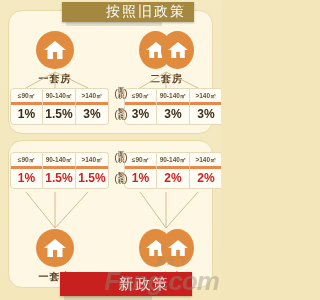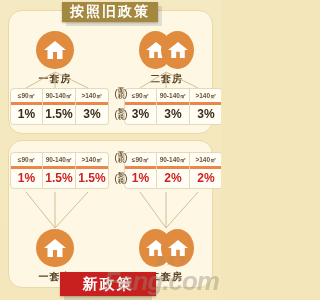--- a/index.html
+++ b/index.html
@@ -22,23 +22,24 @@
     border-radius:14px;
     box-sizing:border-box;
   }
   #panel-old{ top:10px; height:124px; }
   #panel-new{ top:140px; height:148px; }
 
   
   .title-band{
     position:absolute;z-index:6;
     display:flex;align-items:center;justify-content:center;
-    color:#fff;font-weight:bold;
+    color:#fff;font-weight:normal;
     letter-spacing:2px;
     box-shadow:0 1px 2px rgba(0,0,0,.25);
+    padding-left:36px;
   }
   #title-old{
     top:2px;left:62px;width:96px;height:20px;
     background:#a5883f;
     font-size:14px;
   }
   #title-new{
     bottom:4px;left:60px;width:96px;height:24px;
     background:#c8201f;
     font-size:15px;

